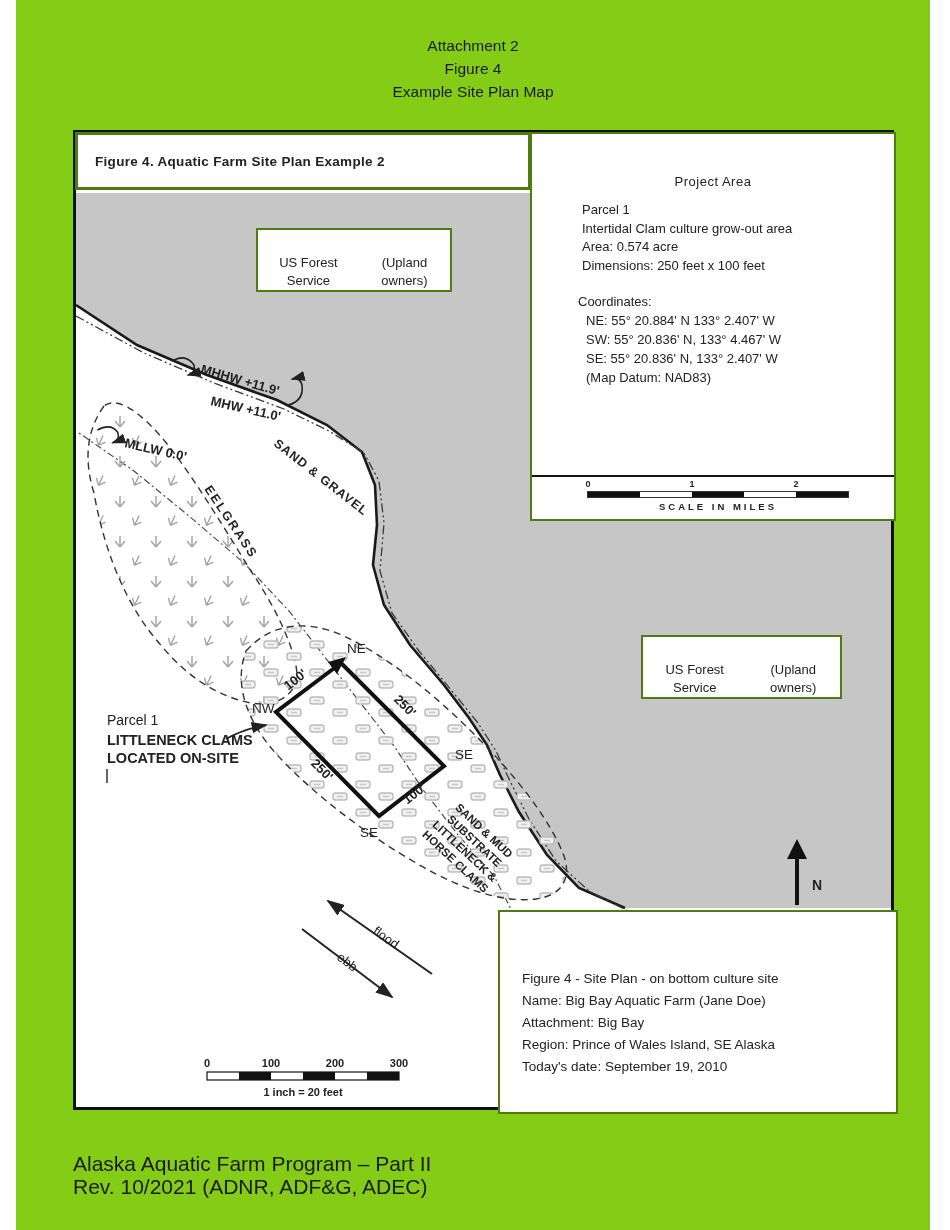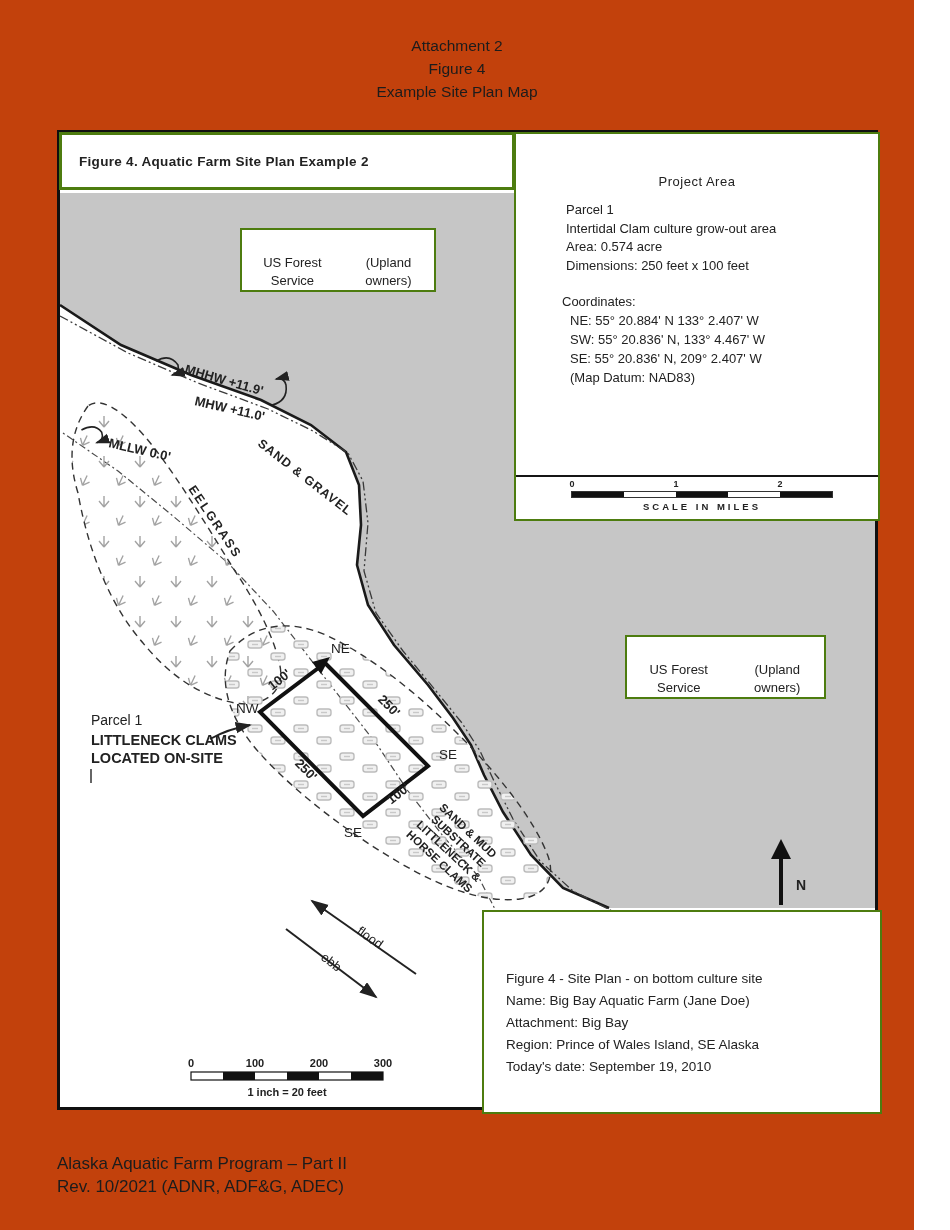--- a/index.html
+++ b/index.html
@@ -1,17 +1,17 @@
 <!DOCTYPE html>
 <html><head>
 <meta charset="utf-8">
 <style>
   html,body{margin:0;padding:0;background:#ffffff;}
   body{font-family:"Liberation Sans",sans-serif;color:#1a1a1a;}
-  .page{position:relative;width:914px;height:1230px;background:#c2410c;overflow:hidden;}
+  .page{position:relative;width:914px;height:1230px;background:#84cc16;overflow:hidden;margin-left:16px;}
   .header{position:absolute;top:34px;left:0;width:100%;text-align:center;
           font-size:15.5px;line-height:23px;color:#1c1c1c;}
   .mapframe{position:absolute;left:57px;top:130px;width:821px;height:980px;
             border:3px solid #101010;box-sizing:border-box;background:#fff;}
   .mapframe svg{position:absolute;left:0;top:0;}
   .mapbox{position:absolute;box-sizing:border-box;background:#fff;border:2px solid #4d7c0f;}
   .titlebox{left:-1px;top:-1px;width:456px;height:58px;border-width:3px;
             display:flex;align-items:center;padding-left:17px;
             font-weight:bold;font-size:13.5px;letter-spacing:.3px;color:#222;}
   .projectbox{left:454px;top:-1px;width:366px;height:389px;font-size:13px;color:#222;}
@@ -24,21 +24,21 @@
   .milebar .seg{position:absolute;top:0;height:5px;width:52px;background:#111;}
   .miletick{position:absolute;top:2px;font-size:9px;font-weight:bold;color:#222;transform:translateX(-50%);}
   .milelabel{position:absolute;left:56px;top:24px;width:260px;text-align:center;
              font-size:9.5px;font-weight:bold;letter-spacing:3px;color:#222;}
   .uplandbox{display:flex;align-items:flex-end;justify-content:center;
              font-size:13px;line-height:18px;color:#222;text-align:center;}
   .upland-top{left:180px;top:95px;width:196px;height:64px;}
   .upland-right{left:565px;top:502px;width:201px;height:64px;}
   .infobox{left:422px;top:777px;width:400px;height:204px;
            padding:56px 4px 0 22px;font-size:13.5px;line-height:22px;color:#222;}
-  .footer{position:absolute;left:57px;top:1152px;font-size:17px;line-height:23px;color:#1c1c1c;}
+  .footer{position:absolute;left:57px;top:1152px;font-size:21px;line-height:23px;color:#1c1c1c;}
   text{font-family:"Liberation Sans",sans-serif;fill:#222;}
 </style>
 </head>
 <body>
 
 <div class="page">
 
   <div class="header">
     <div>Attachment 2</div>
     <div>Figure 4</div>
@@ -154,21 +154,21 @@
       <div class="pb-lines">
         <div>Parcel 1</div>
         <div> Intertidal Clam culture grow-out area</div>
         <div>Area: 0.574 acre</div>
         <div>Dimensions: 250 feet x 100 feet</div>
       </div>
       <div class="pb-coords">
         <div>Coordinates:</div>
         <div class="c">NE: 55° 20.884' N 133° 2.407' W</div>
         <div class="c">SW: 55° 20.836' N, 133° 4.467' W</div>
-        <div class="c">SE: 55° 20.836' N, 209° 2.407' W</div>
+        <div class="c">SE: 55° 20.836' N, 133° 2.407' W</div>
         <div class="c">(Map Datum:  NAD83)</div>
       </div>
       <div class="pb-scale">
         <span class="miletick" style="left:56px;">0</span>
         <span class="miletick" style="left:160px;">1</span>
         <span class="miletick" style="left:264px;">2</span>
         <div class="milebar">
           <span class="seg" style="left:0;"></span>
           <span class="seg" style="left:104px;"></span>
           <span class="seg" style="left:208px;"></span>

